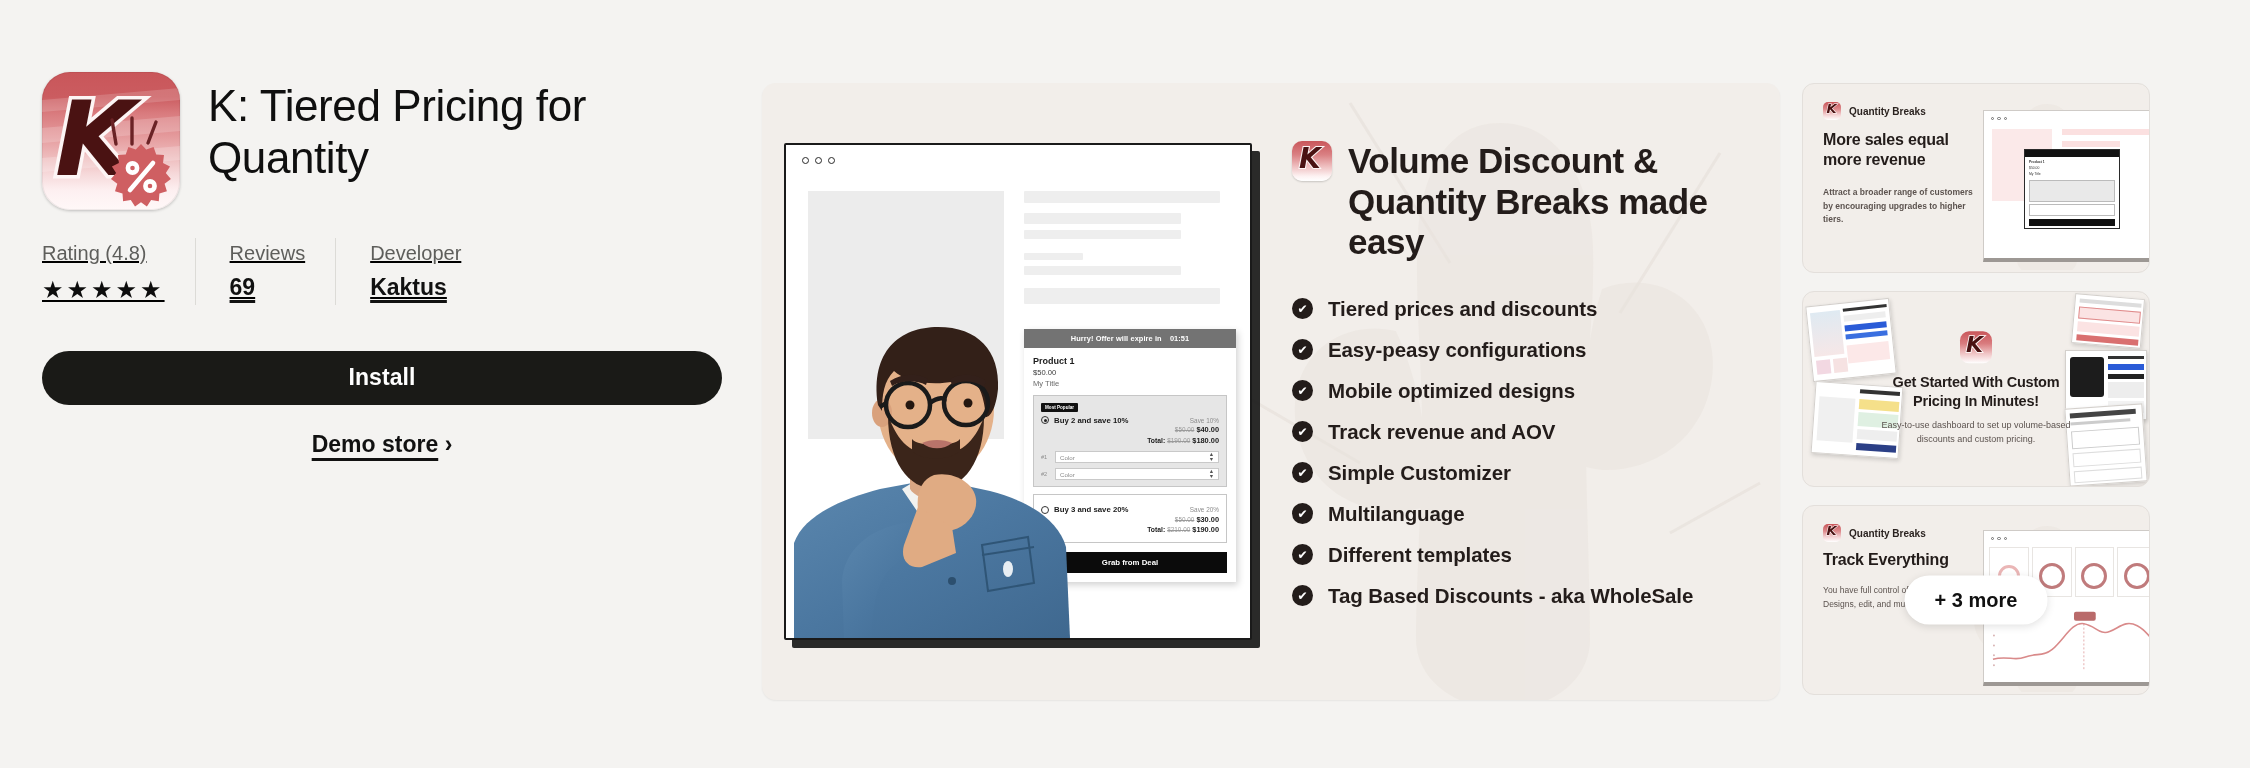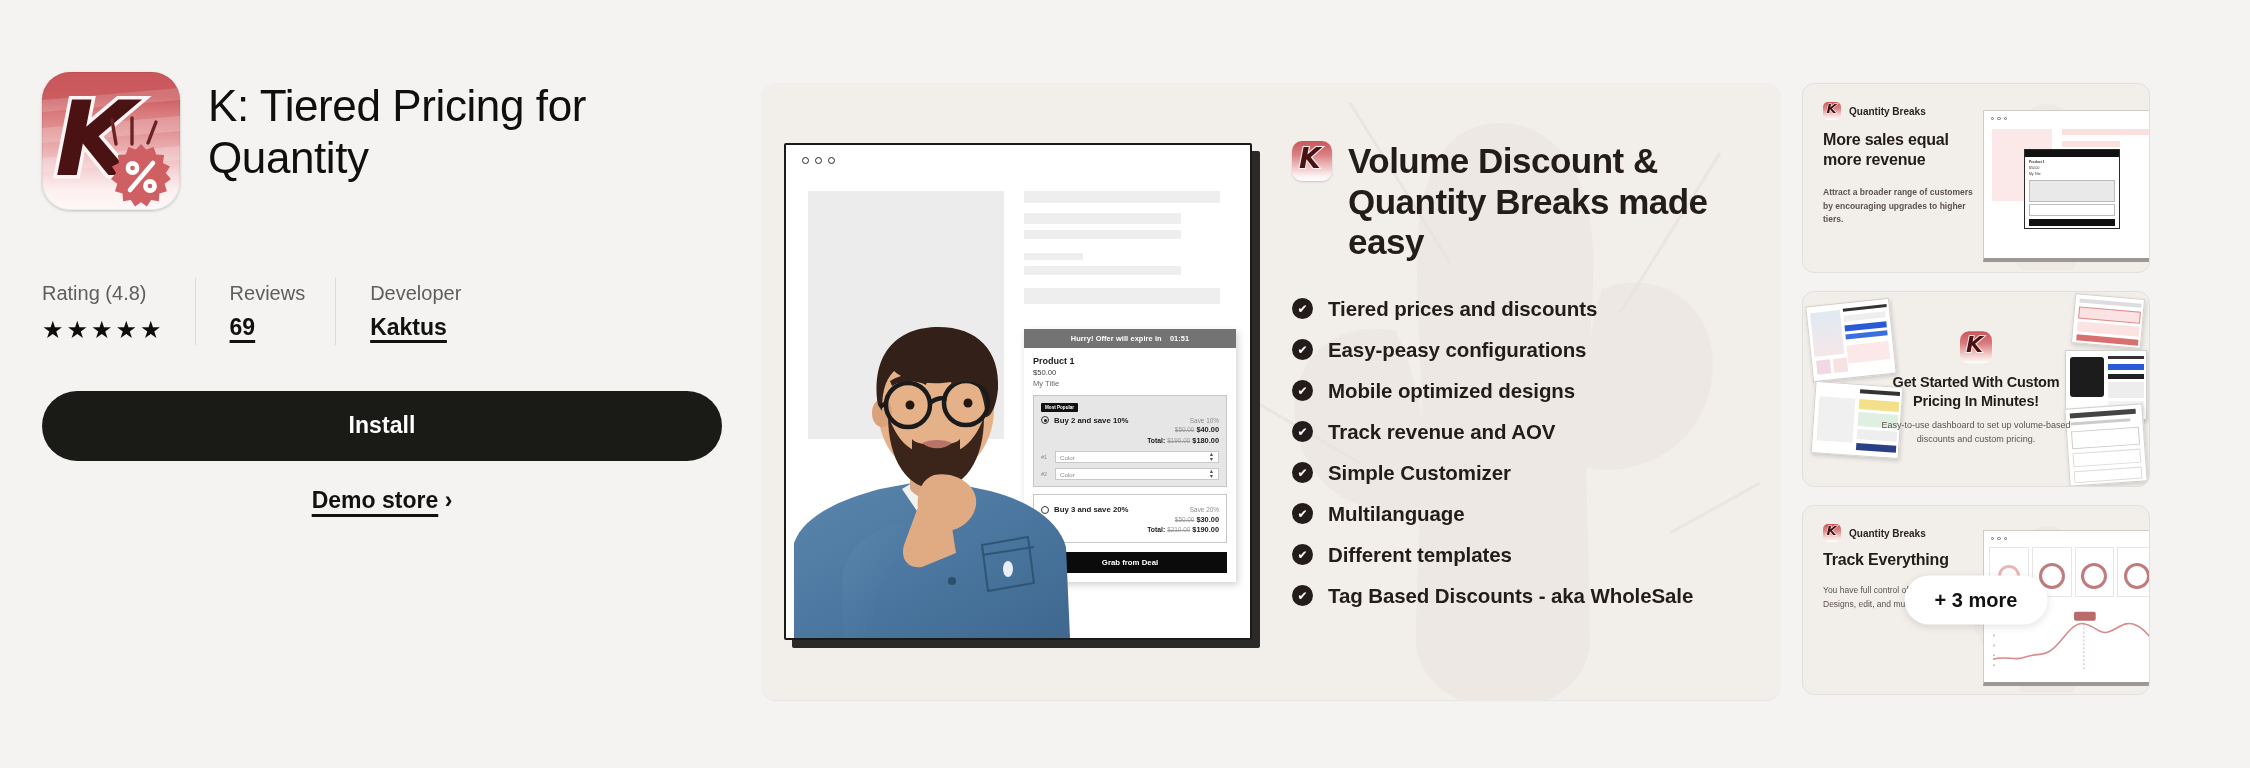--- a/index.html
+++ b/index.html
@@ -46,30 +46,30 @@
   .app-title {
     font-size: 44px; line-height: 1.18; font-weight: 400;
     color: #0f0f0f; letter-spacing: -.4px; max-width: 470px; padding-top: 8px;
   }
 
   .plan-note {
     margin-top: 50px; font-size: 25px; line-height: 1.32;
     color: #141414; letter-spacing: -.1px; max-width: 560px;
   }
 
-  .meta-row { margin-top: 68px; display: flex; align-items: stretch; }
+  .meta-row { margin-top: 28px; display: flex; align-items: stretch; text-decoration: underline; }
   .meta-cell { padding-right: 30px; }
   .meta-cell + .meta-cell { padding-left: 34px; border-left: 1px solid #dcdbd7; }
   .meta-label { font-size: 20px; color: #5e5e5b; line-height: 1.5; }
   .meta-value { font-size: 23px; font-weight: 700; color: #111; margin-top: 6px; }
   .meta-value.link { text-decoration: underline; text-underline-offset: 5px; text-decoration-thickness: 2.5px; cursor: pointer; }
   .stars { margin-top: 8px; font-size: 24px; color: #0d0d0d; letter-spacing: 3px; line-height: 1.2; }
 
   .install-btn {
-    margin-top: 46px; width: 680px; height: 70px; border-radius: 36px;
+    margin-top: 46px; width: 680px; height: 54px; border-radius: 36px;
     background: #1a1a17; color: #fff; border: none; cursor: pointer;
     font-family: inherit; font-size: 23px; font-weight: 700; letter-spacing: .1px;
     display: flex; align-items: center; justify-content: center;
   }
   .demo-link {
     margin-top: 26px; width: 680px; text-align: center;
     font-size: 23px; font-weight: 700; color: #111; cursor: pointer;
   }
   .demo-link span.txt {
     text-decoration: underline; text-underline-offset: 6px; text-decoration-thickness: 2.5px;

